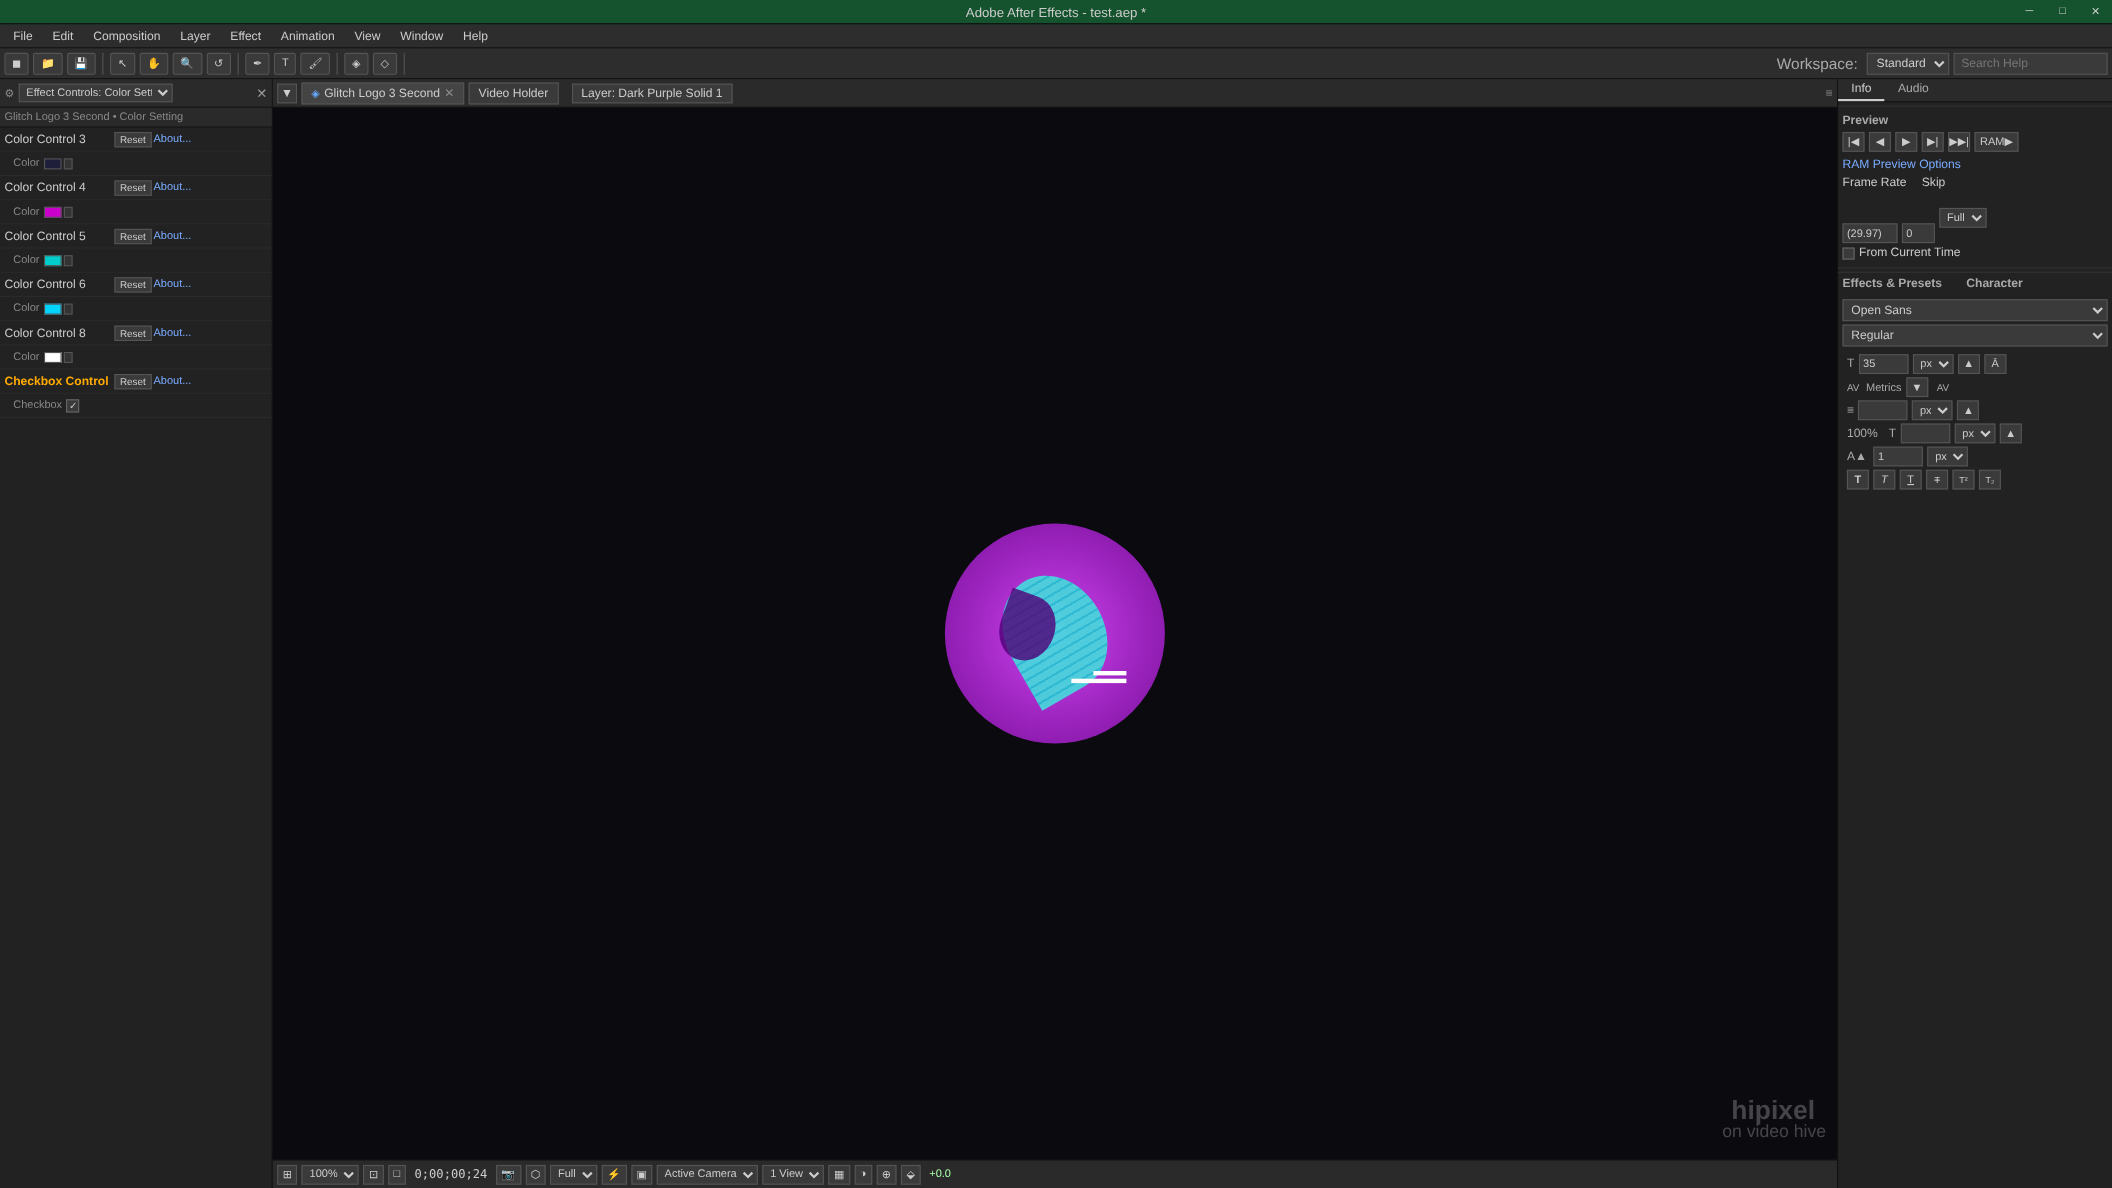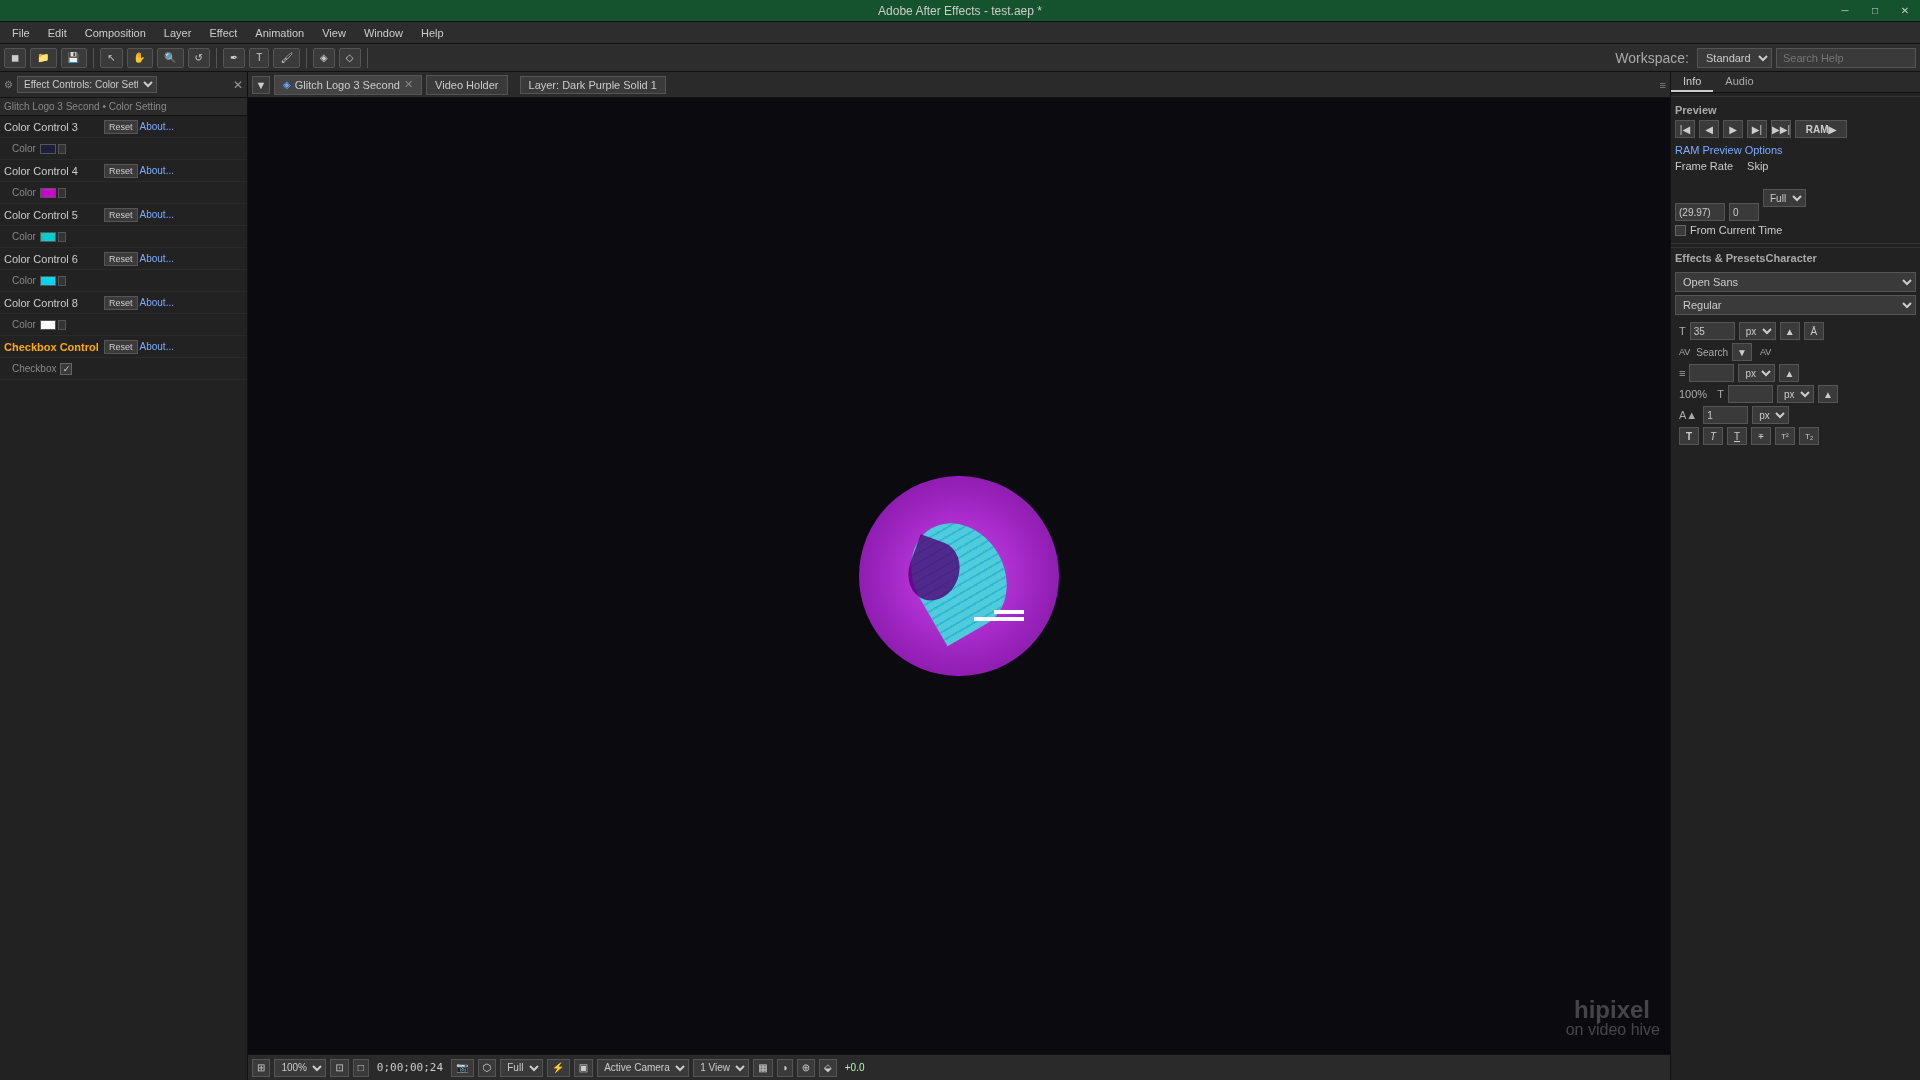--- a/index.html
+++ b/index.html
@@ -298,21 +298,21 @@
     <div class="divider-h"></div>
 
     <div id="preview-panel">
       <div class="preview-title">Preview</div>
       <div class="preview-controls">
         <button class="prev-btn">|◀</button>
         <button class="prev-btn">◀</button>
         <button class="prev-btn">▶</button>
         <button class="prev-btn">▶|</button>
         <button class="prev-btn">▶▶|</button>
-        <button class="prev-btn" style="width:52px;font-weight:bold;">RAM▶</button>
+        <button class="prev-btn" style="width:40px;">RAM▶</button>
       </div>
       <div class="ram-preview-options">RAM Preview Options</div>
       <div class="frame-rate-row">
         <span>Frame Rate</span>
         <span style="margin-left:10px;">Skip</span>
         <span style="margin-left:20px;"></span>
       </div>
       <div style="display:flex;align-items:center;gap:4px;margin-top:3px;">
         <input class="fr-input" type="text" value="(29.97)" style="">
         <input class="fr-input" type="text" value="0" style="width: 30px;">
@@ -322,21 +322,21 @@
       </div>
       <div class="checkbox-row">
         <div class="small-checkbox"></div>
         <span>From Current Time</span>
       </div>
     </div>
 
     <div class="divider-h"></div>
 
     <div id="effects-presets">
-      <div style="display:flex;gap:0;margin-bottom:4px;">
+      <div style="display:flex;gap:22px;margin-bottom:4px;">
         <span class="ep-title">Effects &amp; Presets</span>
         <span class="ep-title">Character</span>
       </div>
       <div class="ep-row">
         <select class="ep-select">
           <option>Open Sans</option>
         </select>
       </div>
       <div class="ep-row">
         <select class="ep-select">
@@ -346,21 +346,21 @@
       <div class="font-controls">
         <div class="fc-row">
           <span style="font-size:11px;color:#aaa;">T</span>
           <input class="fc-input" type="text" value="35" style="">
           <select class="fc-select"><option>px</option></select>
           <button class="fc-btn">▲</button>
           <button class="fc-btn">Ā</button>
         </div>
         <div class="fc-row">
           <span style="font-size:9px;color:#aaa;">AV</span>
-          <span style="font-size:10px;color:#aaa;margin-left:2px;">Search</span>
+          <span style="font-size:10px;color:#aaa;margin-left:2px;">Metrics</span>
           <button class="fc-btn">▼</button>
           <span style="font-size:9px;color:#aaa;margin-left:4px;">AV</span>
         </div>
         <div class="fc-row">
           <span style="font-size:11px;color:#aaa;">≡</span>
           <input class="fc-input" type="text" value="" style="">
           <select class="fc-select"><option>px</option></select>
           <button class="fc-btn">▲</button>
         </div>
         <div class="fc-row">

